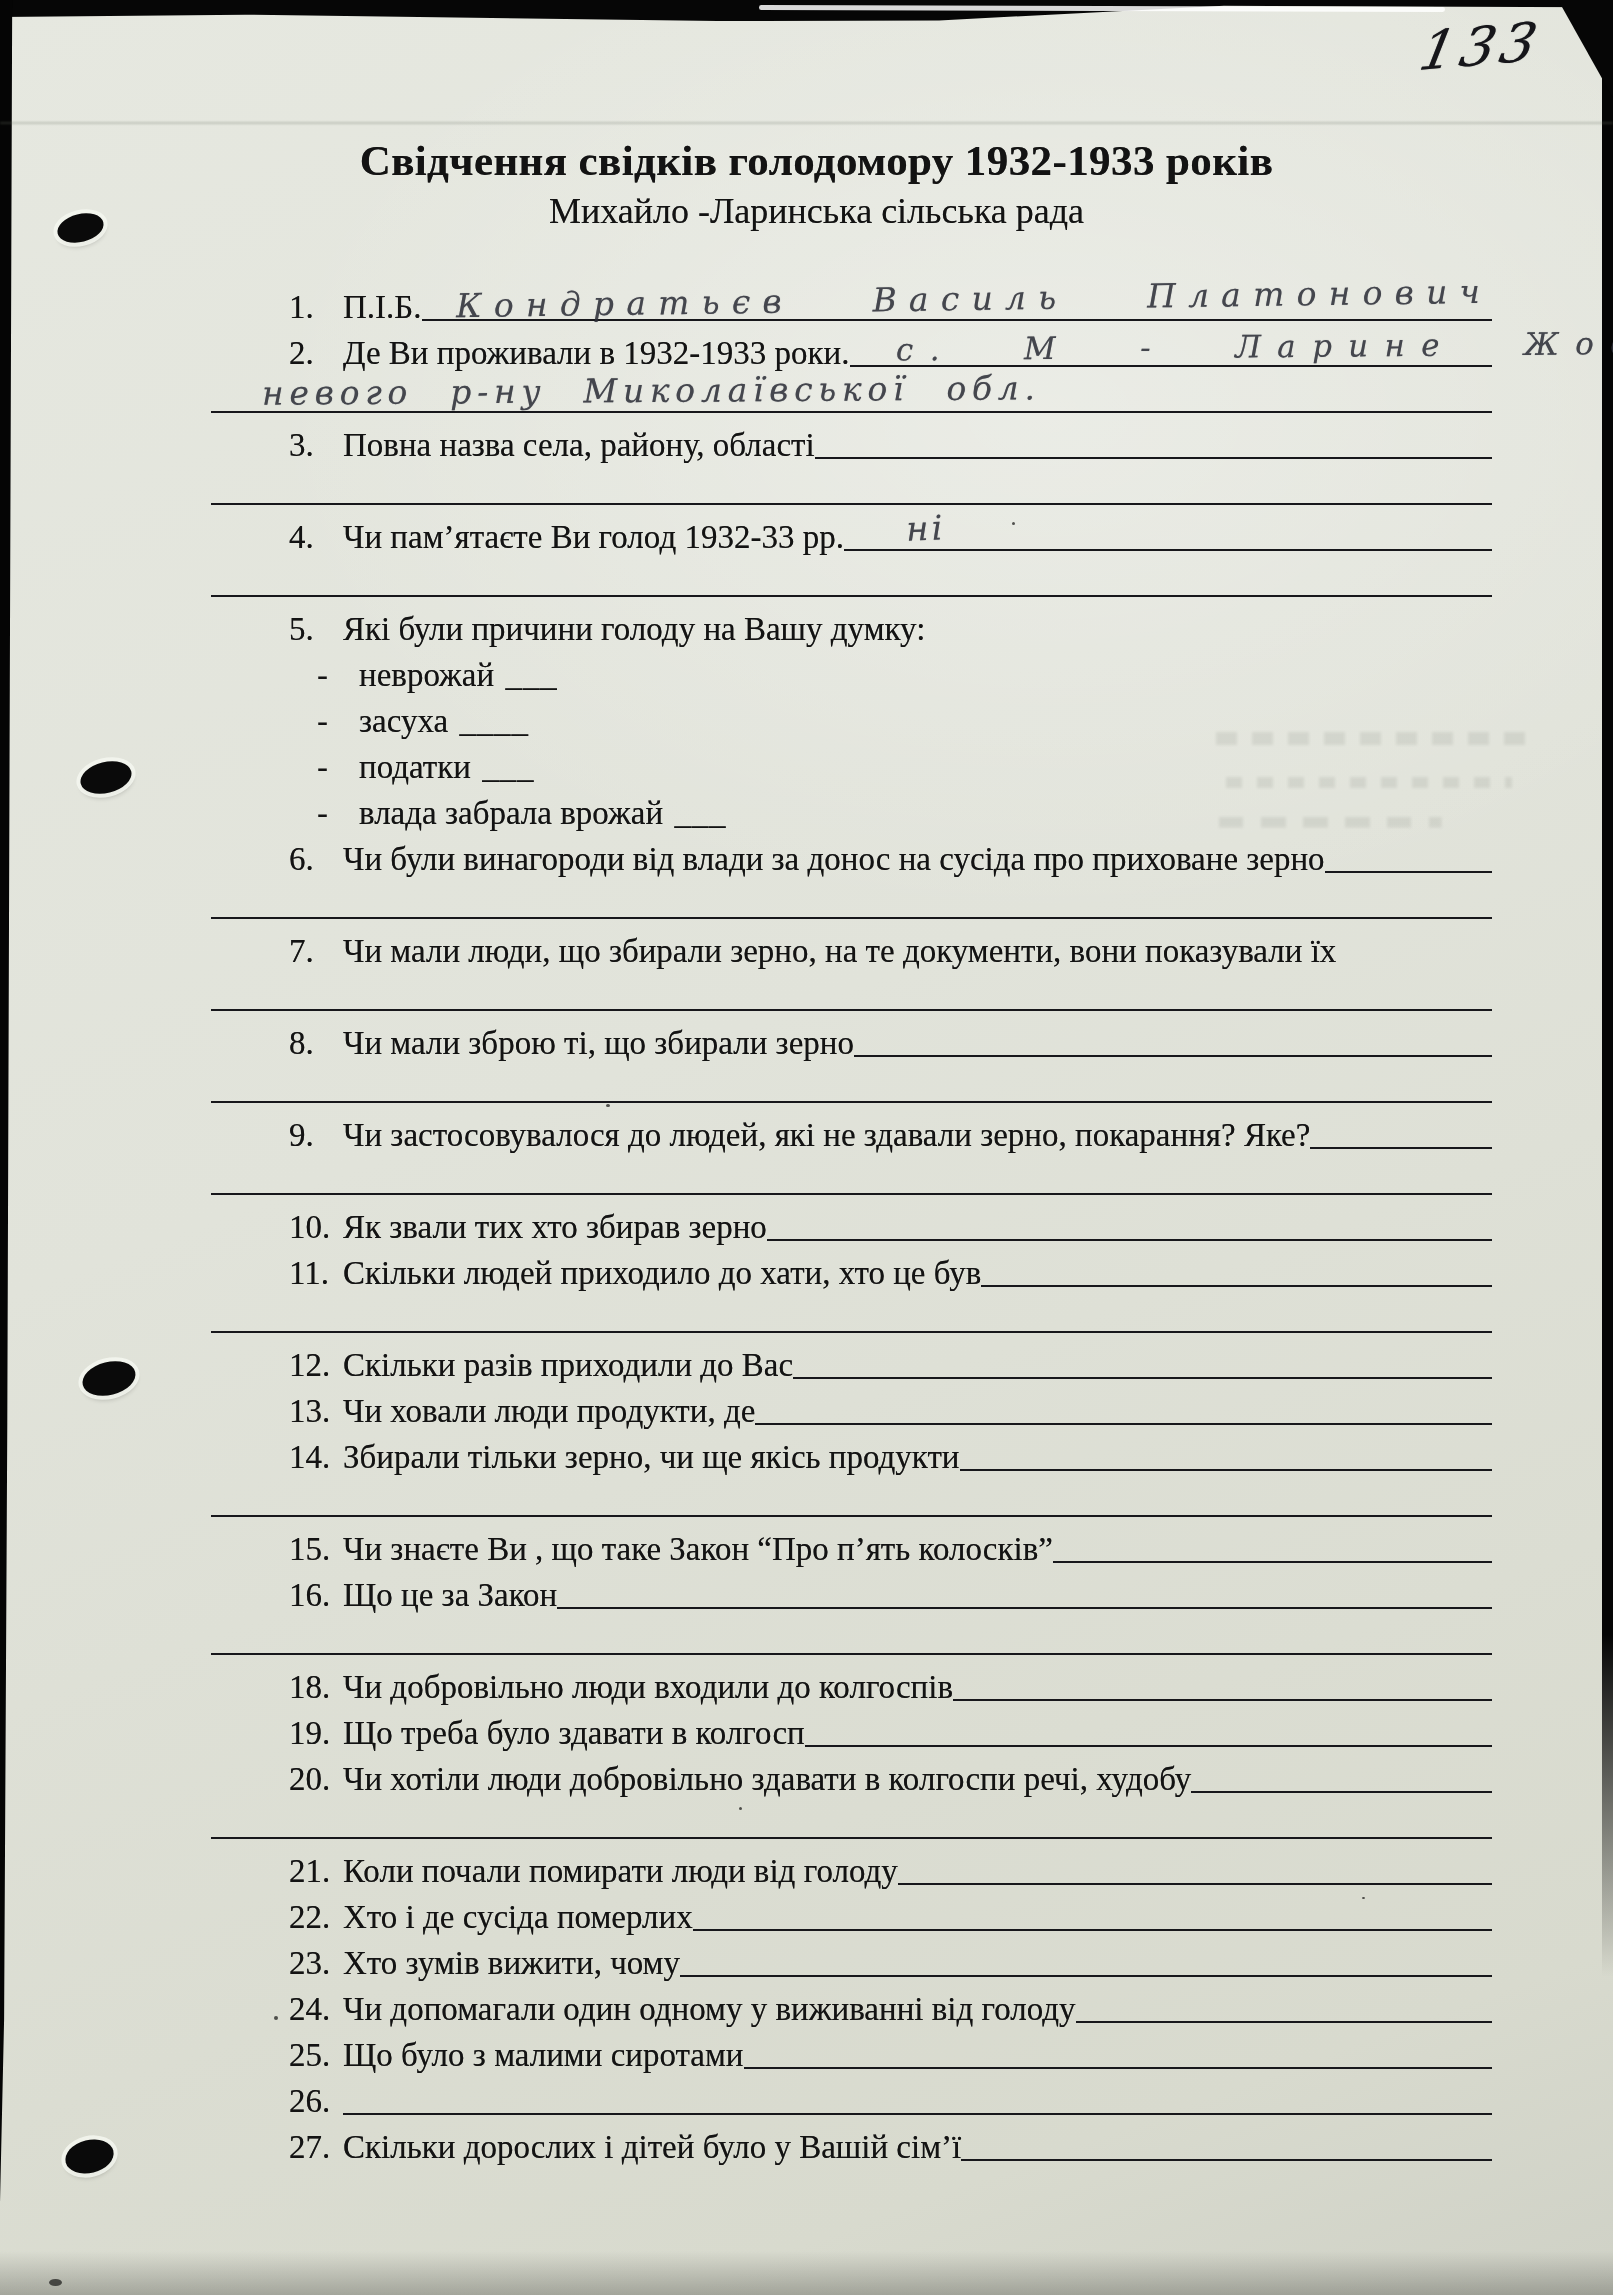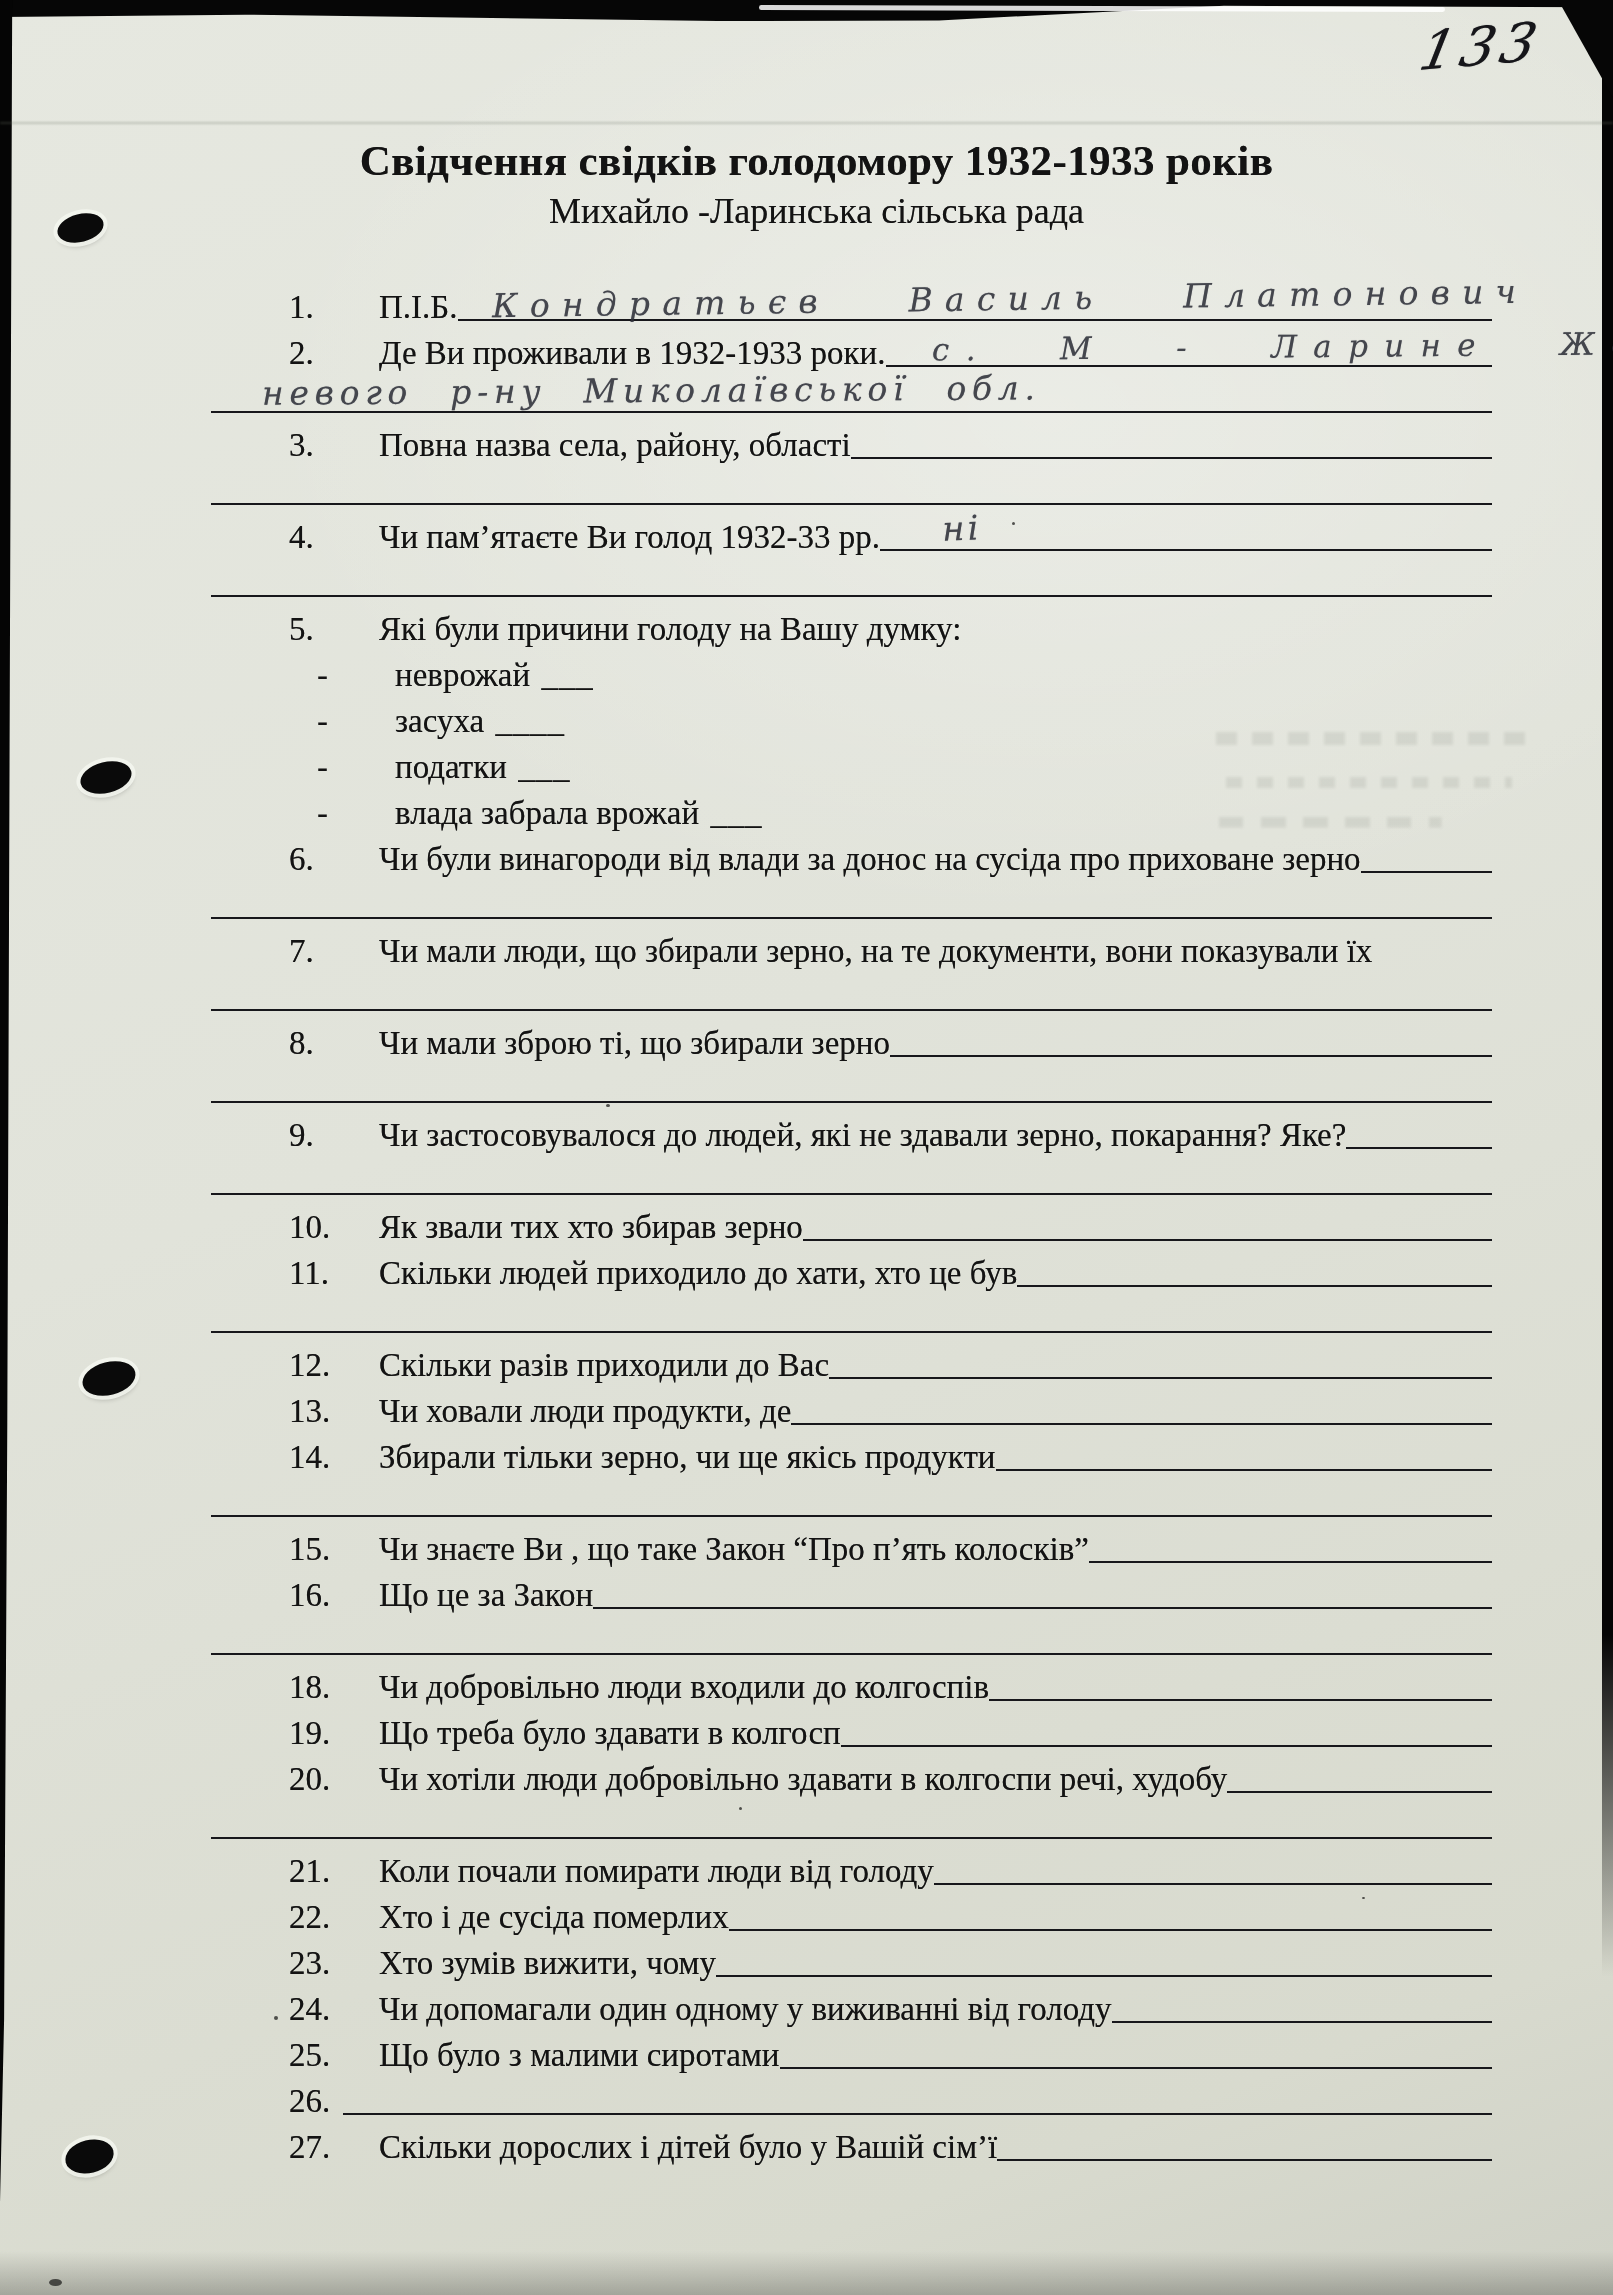--- a/index.html
+++ b/index.html
@@ -45,21 +45,21 @@
     color:#16161a;letter-spacing:4.9px;transform:skewX(-16deg) rotate(-5deg);
     text-shadow:0 0 0.8px rgba(20,20,25,.6);}
   
   .header{position:absolute;left:10px;top:136px;width:100%;text-align:center;}
   .title{font-size:43px;font-weight:bold;letter-spacing:0.4px;text-shadow:0 0 0.6px rgba(5,5,5,.65);}
   .subtitle{font-size:36px;margin-top:4.9px;text-shadow:0 0 0.5px rgba(5,5,5,.55);}
   
   .content{position:absolute;left:289px;top:282px;width:1203px;}
   .row{display:flex;align-items:flex-end;height:46px;position:relative;}
   .row .num{flex:0 0 54px;font-size:33px;line-height:42px;text-shadow:0 0 0.5px rgba(5,5,5,.6);}
-  .row .qtext{font-size:33px;line-height:42px;white-space:nowrap;text-shadow:0 0 0.5px rgba(5,5,5,.6);margin-left:36px;}
+  .row .qtext{font-size:33px;line-height:42px;white-space:nowrap;text-shadow:0 0 0.5px rgba(5,5,5,.6);}
   .row .fill{flex:1 1 auto;border-bottom:2.4px solid #17171b;margin-bottom:7.3px;position:relative;min-width:0;text-align:center;}
   .row .fill.wide{margin-left:-78px;}
   .row .dash{flex:0 0 42px;padding-left:28px;font-size:33px;line-height:42px;}
   .row .blanks{font-size:33px;line-height:42px;letter-spacing:0.8px;padding-left:11.4px;text-shadow:0 0 0.5px rgba(5,5,5,.6);}
   
   .hand{position:absolute;bottom:0.8px;white-space:nowrap;
     font-family:"DejaVu Serif",serif;font-style:italic;color:#2e3039;opacity:.88;
     text-shadow:0 0 0.8px rgba(40,42,60,.55);}
   .hand.s1{left:34px;font-size:33px;letter-spacing:12.2px;word-spacing:56px;transform:rotate(-.8deg);}
   .hand.s2{left:46px;font-size:31px;letter-spacing:16.3px;word-spacing:42px;transform:rotate(-.5deg);}

